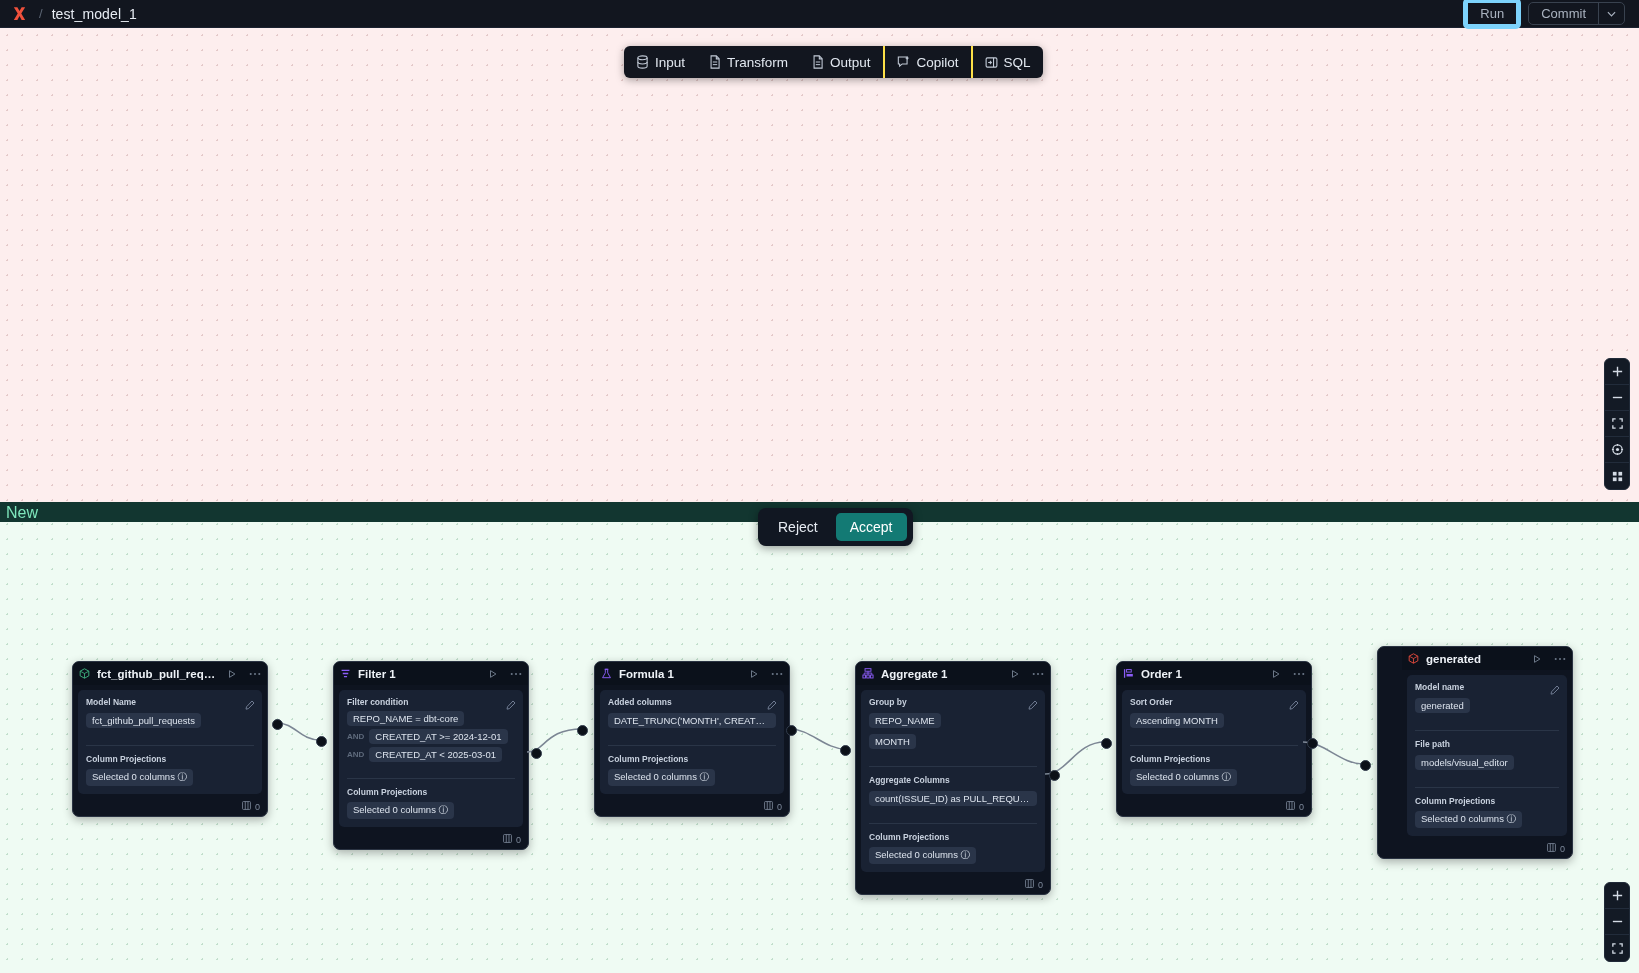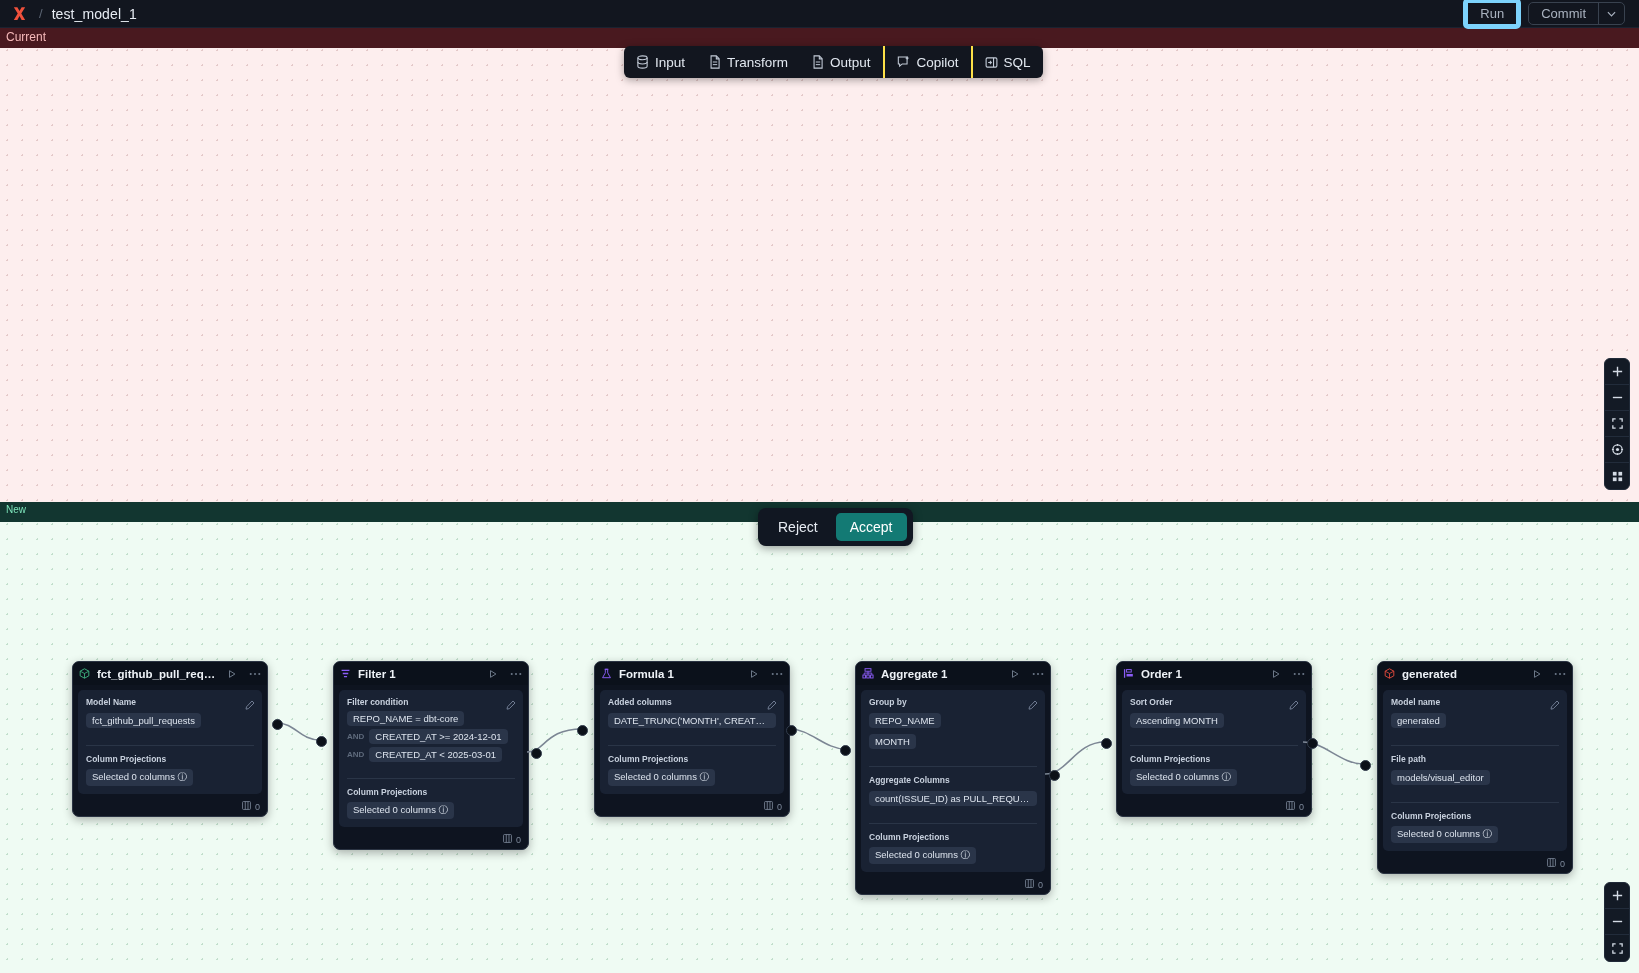--- a/index.html
+++ b/index.html
@@ -49,21 +49,21 @@
   
   .pane-new {
     position: absolute; top: 502px; left: 0; width: 1639px; height: 471px;
     background: #effbf3;
     background-image: radial-gradient(#c2dfcc 1px, transparent 1px);
     background-size: 15px 15px;
     overflow: hidden;
   }
   .pane-label-new {
     position: absolute; top: 502px; left: 0; width: 1639px; height: 20px;
-    background: #123630; color: #7ee6bc; font-size: 10px;
+    background: #123630; color: #7ee6bc; font-size: 16px;
     padding: 2px 6px; z-index: 20;
   }
 
   
   .toolbar {
     position: absolute; top: 46px; left: 624px;
     height: 32px; background: #12161f; border-radius: 6px;
     display: flex; align-items: stretch; z-index: 30;
     box-shadow: 0 2px 8px rgba(0,0,0,.35);
   }
@@ -167,21 +167,20 @@
         <span class="commit-caret">
           <svg width="9" height="6" viewBox="0 0 10 6">
               <path d="M1 1 L5 5 L9 1" stroke="#aab3c0" stroke-width="1.3" fill="none"></path>
             </svg>
         </span>
       </div>
     </div>
   </div>
 
   <div class="pane-current"></div>
-  <div class="pane-label-current">Current</div>
 
   <div class="toolbar">
     <div class="tb-item">
       <span class="tb-icon">
         <svg width="13" height="14" viewBox="0 0 14 16">
           <ellipse cx="7" cy="3.2" rx="5.3" ry="2.2" fill="none" stroke="#c4ccd8" stroke-width="1.2"></ellipse>
           <path d="M1.7 3.2 v9.6 c0 1.2 2.4 2.2 5.3 2.2 s5.3-1 5.3-2.2 V3.2" fill="none" stroke="#c4ccd8" stroke-width="1.2"></path>
           <path d="M1.7 8 c0 1.2 2.4 2.2 5.3 2.2 s5.3-1 5.3-2.2" fill="none" stroke="#c4ccd8" stroke-width="1.2"></path>
         </svg>
       </span>
@@ -520,21 +519,21 @@
      <div class="node-foot">
        <span>
          <svg width="9" height="9" viewBox="0 0 11 11">
               <rect x="0.7" y="0.7" width="9.6" height="9.6" rx="1" fill="none" stroke="#7e8a9c" stroke-width="1"></rect>
               <path d="M4 0.7 V10.3 M7.3 0.7 V10.3" stroke="#7e8a9c" stroke-width="1"></path>
             </svg>
        </span>
        <span>0</span>
      </div>
       </div>
-      <div class="node" style="left: 1377px; top: 661px;">
+      <div class="node" style="left: 1377px; top: 646px; padding-left: 24px;">
         <div class="node-head">
        <span class="nh-icon">
             <svg width="11" height="11" viewBox="0 0 14 14">
               <path d="M7 1 L12.5 4 V10 L7 13 L1.5 10 V4 Z" fill="none" stroke="#e0493c" stroke-width="1.2"></path>
               <path d="M1.5 4 L7 7 L12.5 4 M7 7 V13" fill="none" stroke="#e0493c" stroke-width="1.1"></path>
             </svg>
           </span>
        <span class="node-title">generated</span>
        <span class="hicon">
          <svg width="10" height="10" viewBox="0 0 12 12">

